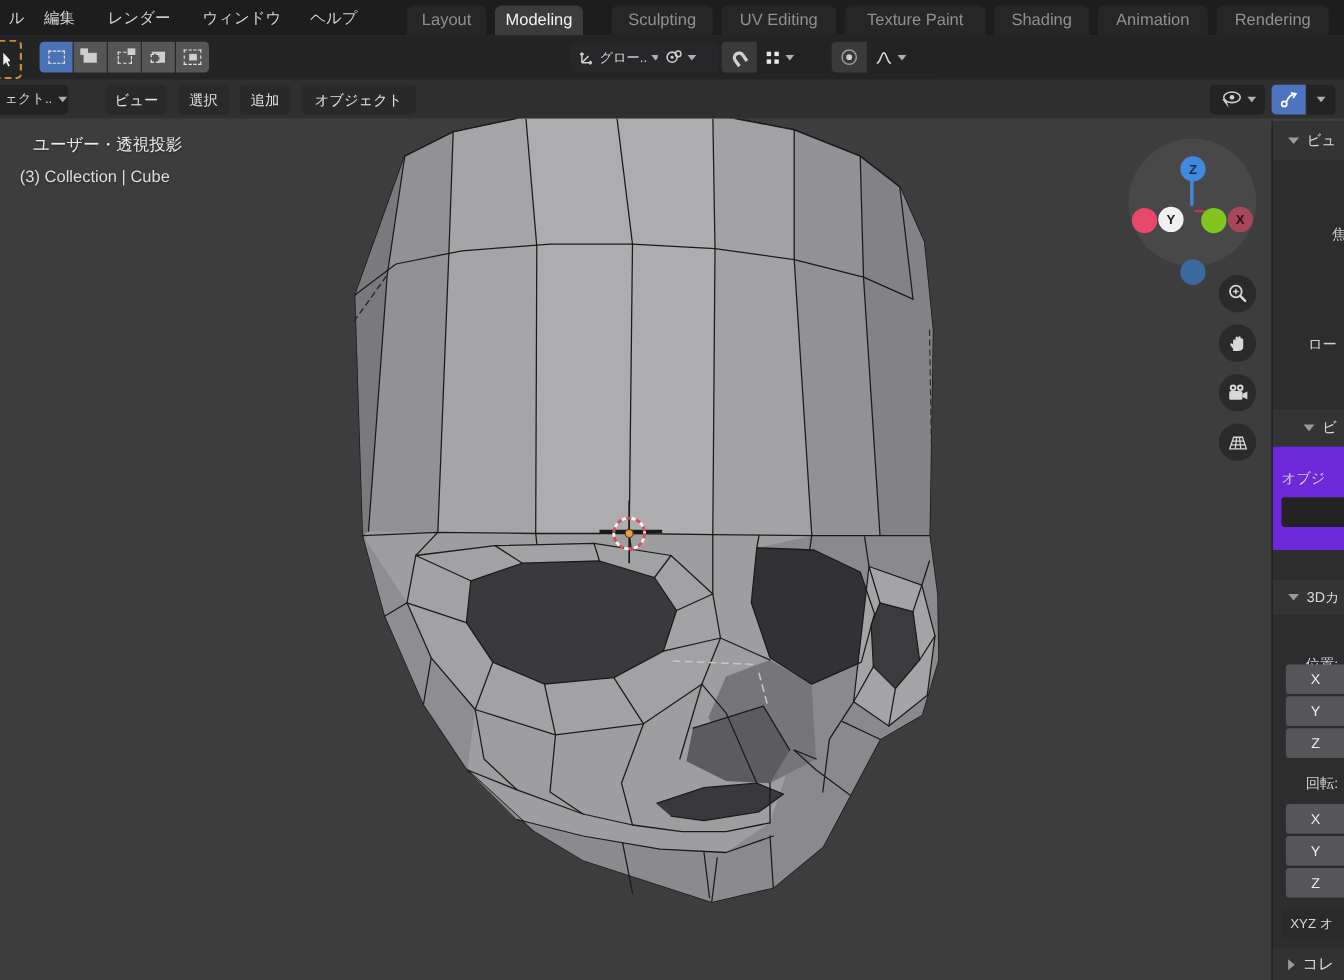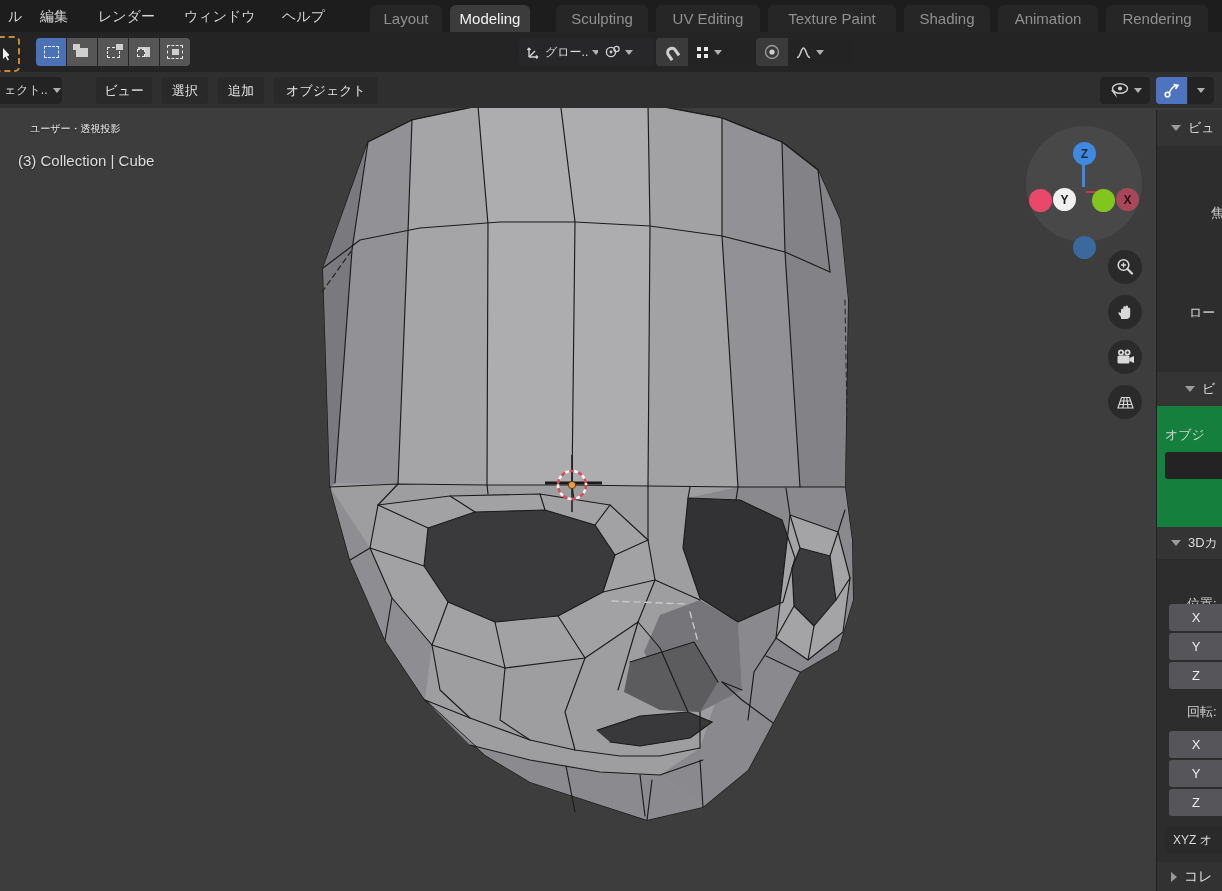--- a/index.html
+++ b/index.html
@@ -23,21 +23,21 @@
   .solid{background:#cfcfcf;}
   .drop{position:absolute;top:6px;height:28px;background:#27272a;border-radius:4px;display:flex;align-items:center;color:#d8d8d8;font-size:12px;gap:4px;padding:0 6px;}
   .toggle{position:absolute;top:6px;height:28px;background:#3a3a3b;display:flex;align-items:center;justify-content:center;}
   .chev{width:0;height:0;border-left:4px solid transparent;border-right:4px solid transparent;border-top:5px solid #b0b0b0;}
   
   .vheader{position:absolute;left:0;top:72px;width:1222px;height:36px;background:#2f2f30;border-bottom:1px solid #15803d;}
   .hbtn{position:absolute;top:5px;height:27px;line-height:27px;background:#29292a;border-radius:4px;color:#e4e4e4;font-size:13px;text-align:center;}
   .modepill{position:absolute;left:0;top:5px;width:58px;height:27px;background:#232324;border-radius:0 4px 4px 0;color:#d8d8d8;font-size:12px;display:flex;align-items:center;gap:5px;padding-left:4px;}
   
   .viewport{position:absolute;left:0;top:108px;width:1222px;height:783px;background:#3d3d3d;}
-  .ovl1{position:absolute;left:30px;top:14px;color:#ececec;font-size:10px;text-shadow:0 1px 2px #00000066;}
+  .ovl1{position:absolute;left:30px;top:14px;color:#ececec;font-size:15px;text-shadow:0 1px 2px #00000066;}
   .ovl2{position:absolute;left:18px;top:44px;color:#dddddd;font-size:15px;text-shadow:0 1px 2px #00000066;}
   
   .gizmo{position:absolute;left:1026px;top:18px;width:116px;height:116px;border-radius:50%;background:rgba(255,255,255,0.06);}
   .ball{position:absolute;width:23px;height:23px;border-radius:50%;display:flex;align-items:center;justify-content:center;font-size:12px;font-weight:bold;color:#1d2b3a;}
   .zline{position:absolute;left:56px;top:28px;width:3px;height:33px;background:#3f8ae0;}
   .xtick{position:absolute;left:60px;top:65px;width:18px;height:2px;background:#c03a4f;}
   .navcol{position:absolute;left:1108px;top:142px;width:36px;}
   .navbtn{width:34px;height:34px;border-radius:50%;background:rgba(28,28,28,0.55);margin-bottom:11px;display:flex;align-items:center;justify-content:center;}
   
   .sidebar{position:absolute;left:1156px;top:110px;width:66px;height:781px;background:#2d2d2d;border-left:1px solid #202020;overflow:hidden;}
@@ -314,21 +314,21 @@
       <span>ビュ</span>
     </div>
     <div class="pcontent" style="top:36px;height:226px;background:#2d2d2d">
       <span class="plabel" style="left:54px;top:58px">焦</span>
       <span class="plabel" style="left:32px;top:158px">ロー</span>
     </div>
     <div class="phead" style="top:262px;height:34px;padding-left:28px">
       <div class="tri-d"></div>
       <span>ビ</span>
     </div>
-    <div class="pcontent" style="top:296px;height:121px;background:#15803d">
+    <div class="pcontent" style="top:296px;height:94px;background:#6d28d9">
       <span class="plabel" style="left:8px;top:20px">オブジ</span>
       <div class="objfield" style="top:46px"></div>
     </div>
     <div class="phead" style="top:417px;height:32px">
       <div class="tri-d"></div>
       <span>3Dカ</span>
     </div>
     <div class="pcontent" style="top:449px;height:332px;background:#2d2d2d">
       <span class="plabel" style="left:30px;top:36px">位置:</span>
       <div class="axisfield" style="top:45px">X</div>

